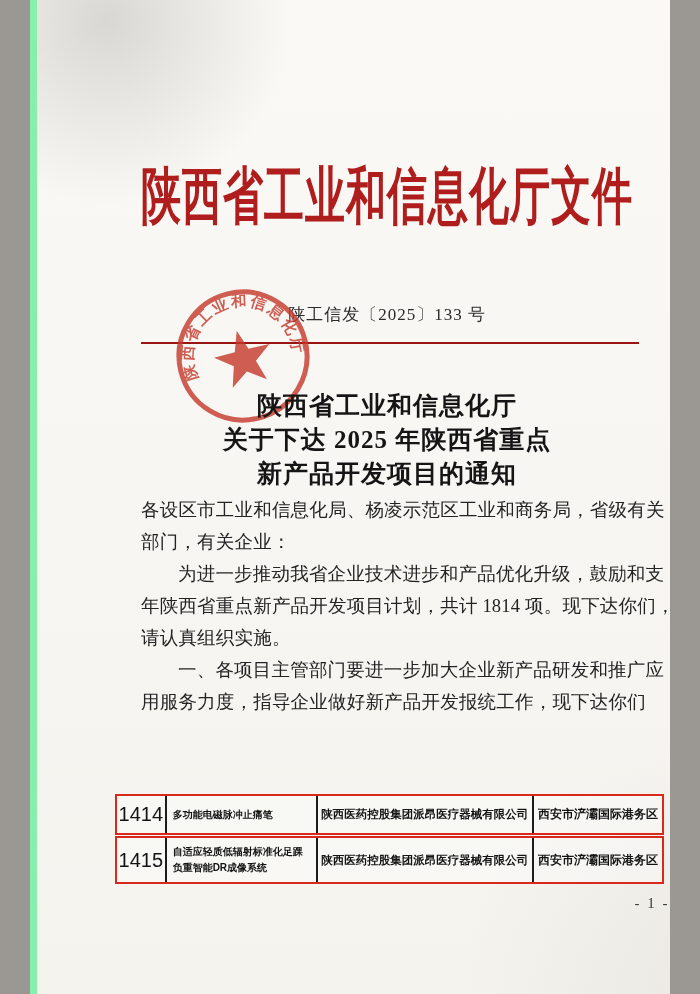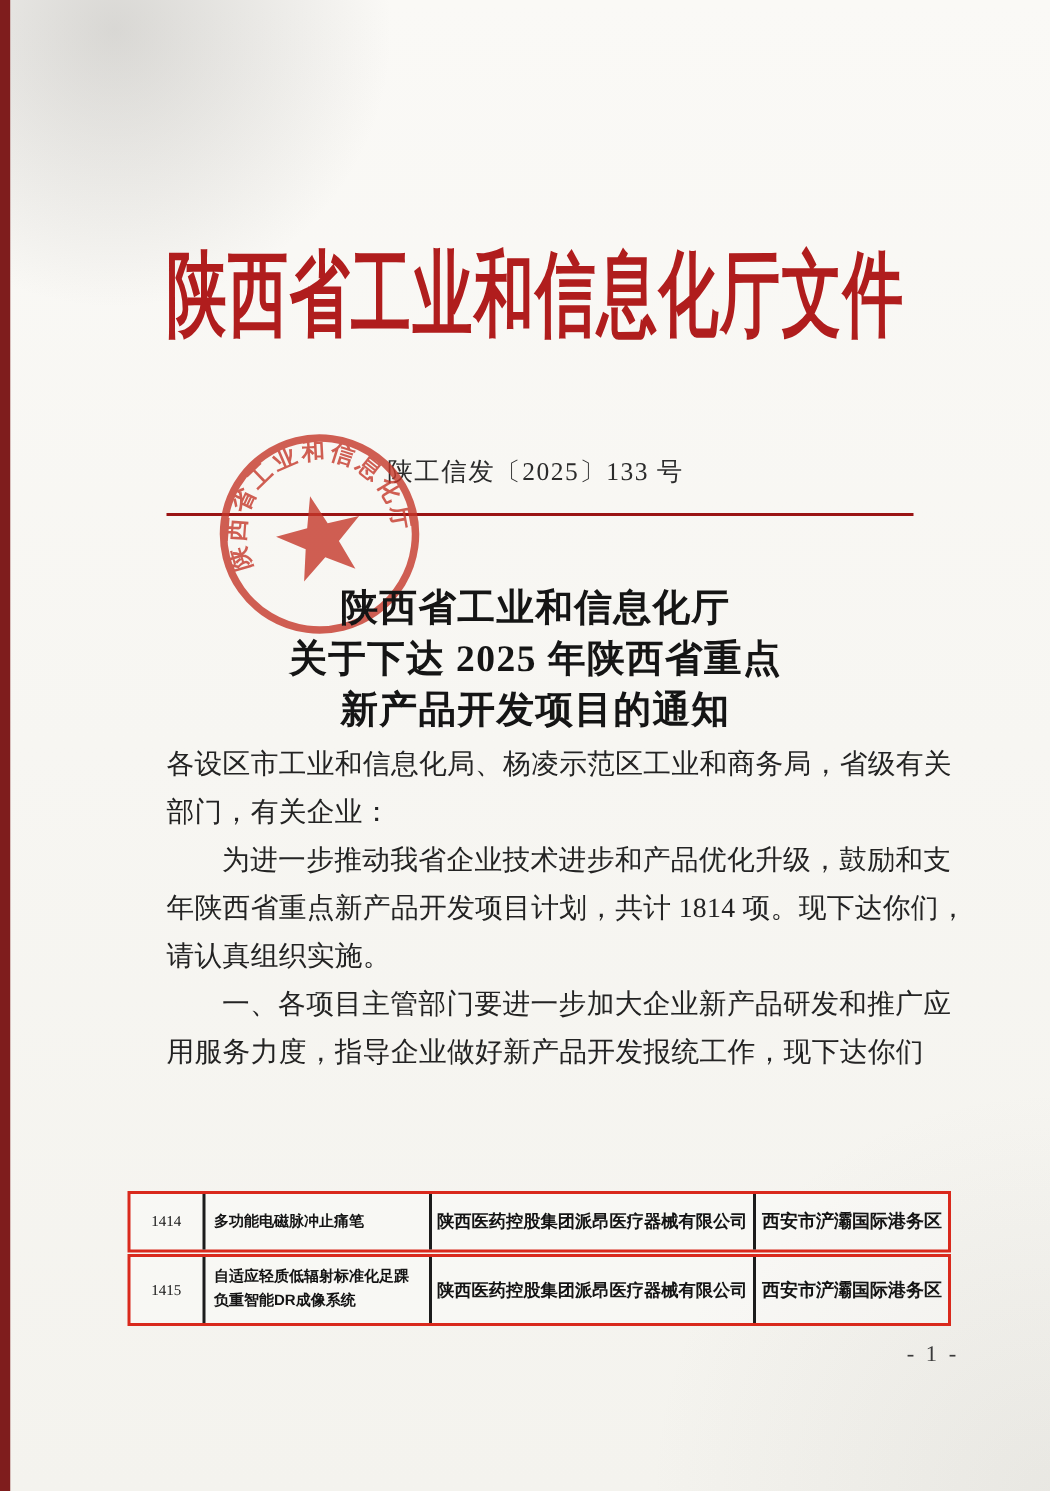--- a/index.html
+++ b/index.html
@@ -1,23 +1,23 @@
 <!DOCTYPE html>
 <html><head>
 <meta charset="utf-8">
 <style>
   html, body { margin: 0; padding: 0; }
   body { background: #9b9894; font-family: "Liberation Serif", serif; }
 
   .photo {
     position: relative;
-    width: 700px;
+    width: 640px;
     height: 994px;
     margin: 0 auto;
-    background: #7f1d1d;
+    background: #86efac;
     overflow: hidden;
   }
 
   .paper {
     position: absolute;
     left: 7px; top: 0;
     width: 693px; height: 994px;
     background-color: #f9f8f4;
     background-image:
       radial-gradient(circle at 10% 2%, rgba(130,128,124,0.28), rgba(0,0,0,0) 16%),
@@ -108,21 +108,21 @@
   .t-row.row-2 { height: 48px; margin-top: 1px; }
   .t-cell {
     box-sizing: border-box;
     border-right: 2px solid #1c1c1c;
     display: flex;
     align-items: center;
     justify-content: center;
     overflow: hidden;
   }
   .t-cell:last-child { border-right: none; }
-  .c-no       { width: 50px;  font-family: Liberation Serif, serif; font-size: 10px; }
+  .c-no       { width: 50px;  font-family: Liberation Sans, sans-serif; font-size: 20px; }
   .c-product  { width: 152px; font-size: 10px; font-weight: 600; justify-content: flex-start; padding: 1px 4px 1px 6px; line-height: 16px; }
   .c-company  { width: 218px; font-size: 11.5px; font-weight: 600; white-space: nowrap; }
   .c-district { width: 129px; font-size: 12px;   font-weight: 600; white-space: nowrap; }
 
   .page-number {
     position: absolute;
     top: 895px; left: 570px;
     width: 90px;
     text-align: center;
     font-size: 15px;

